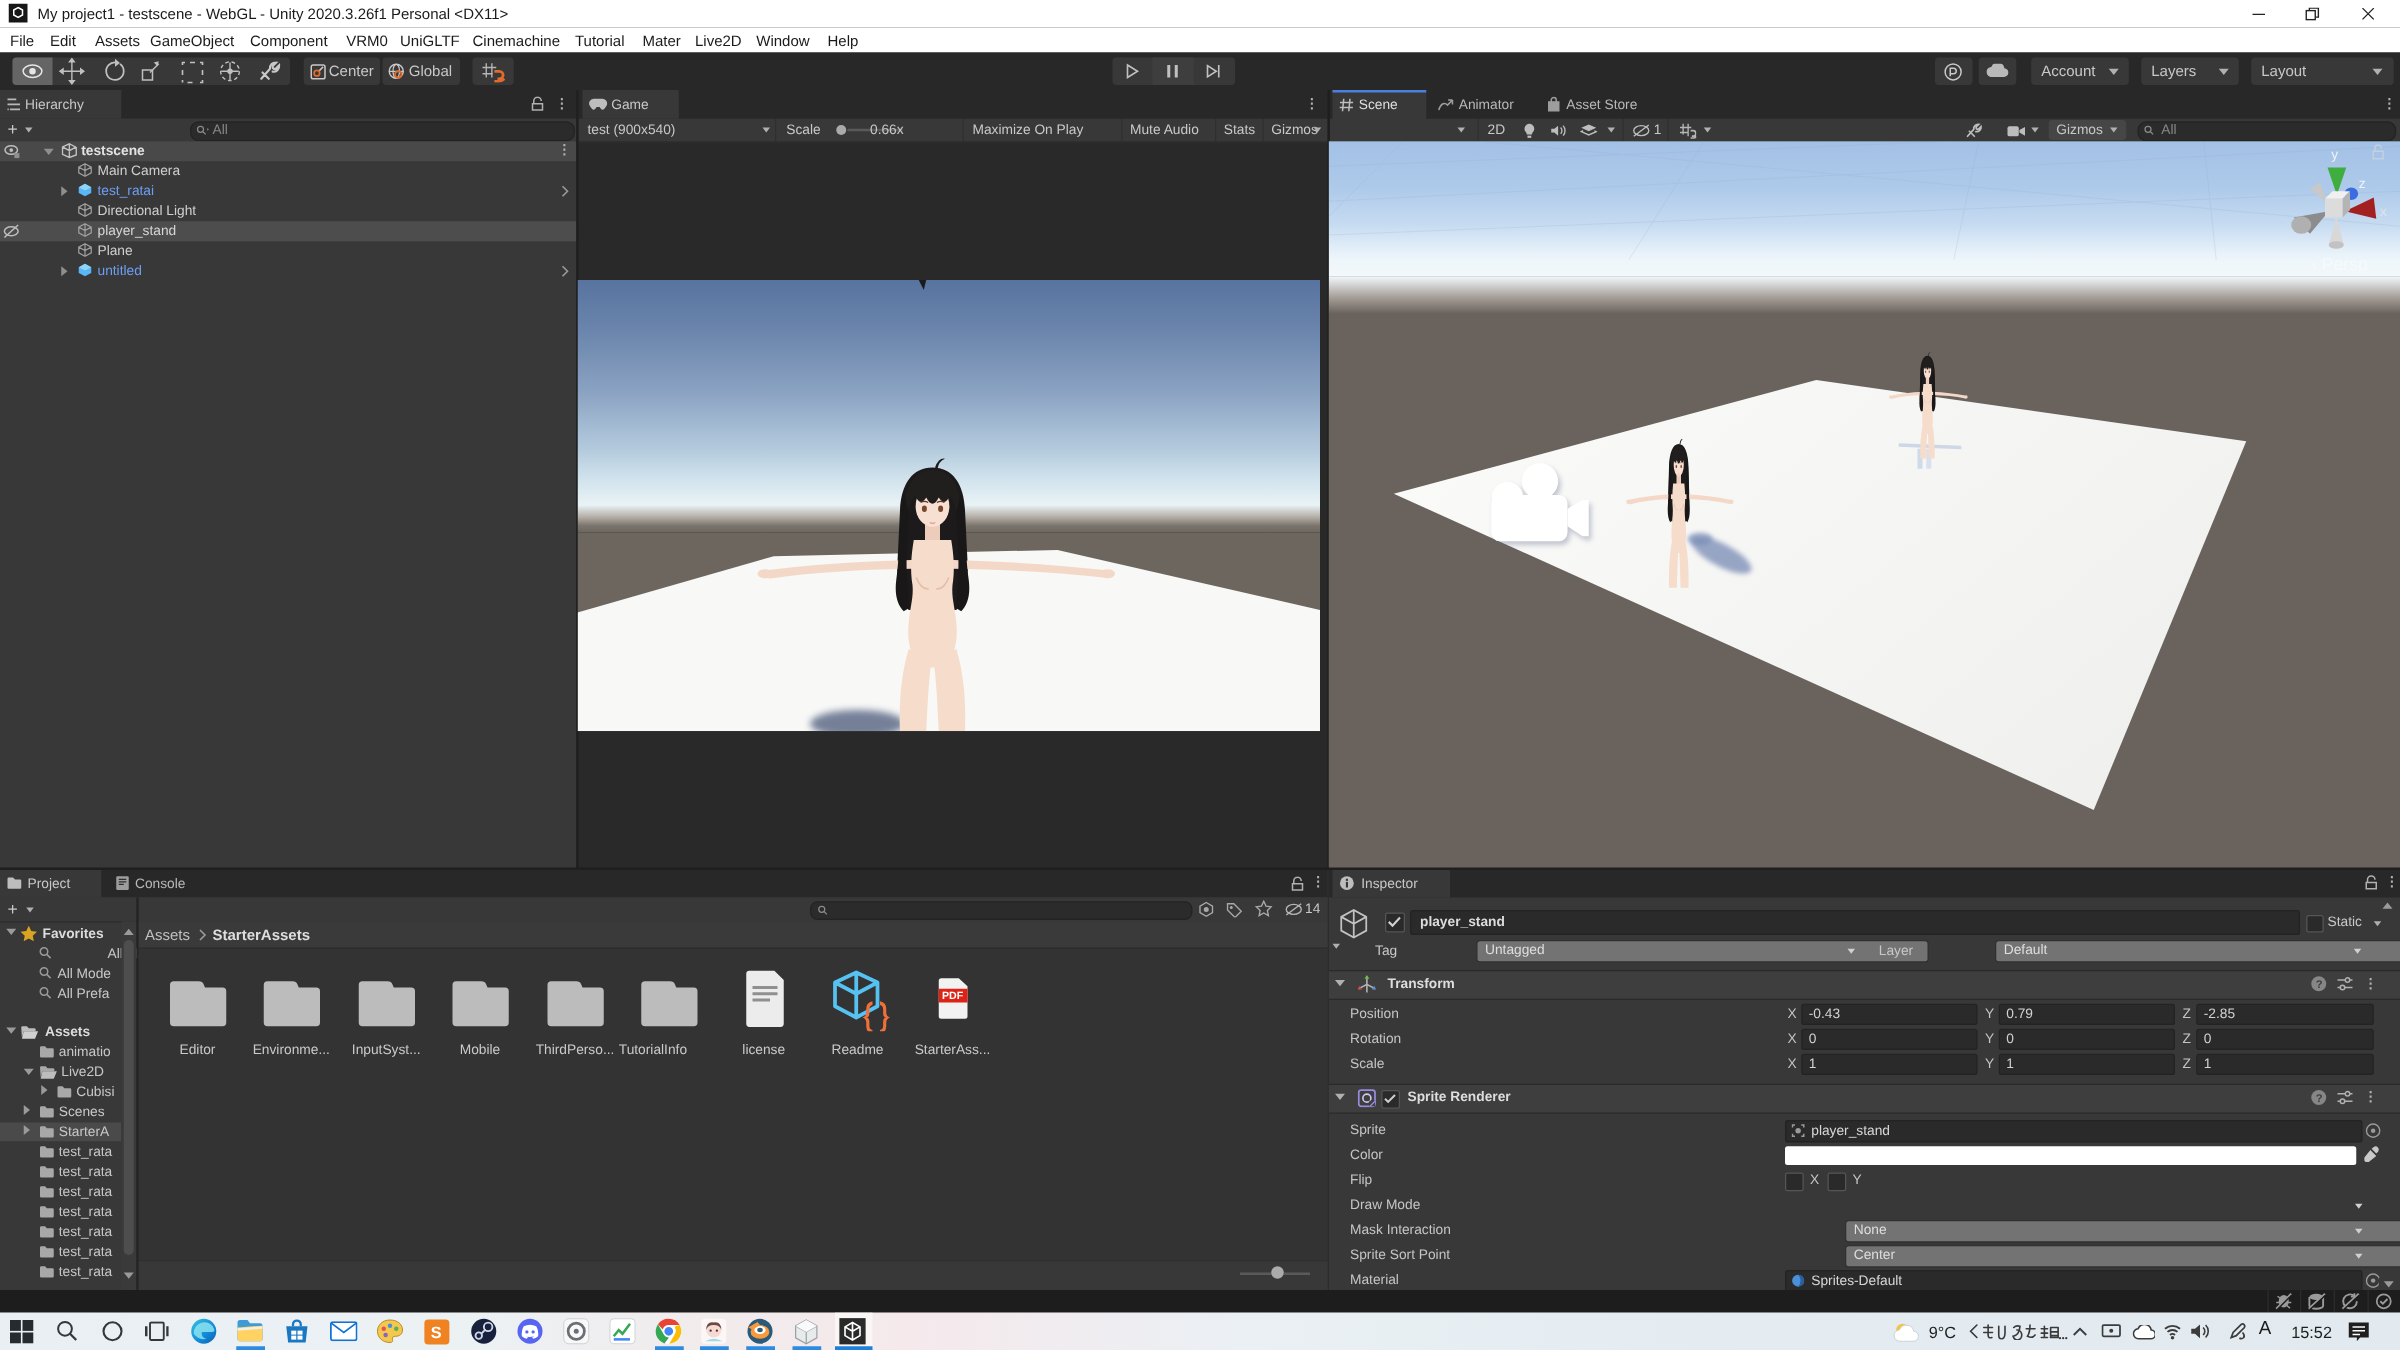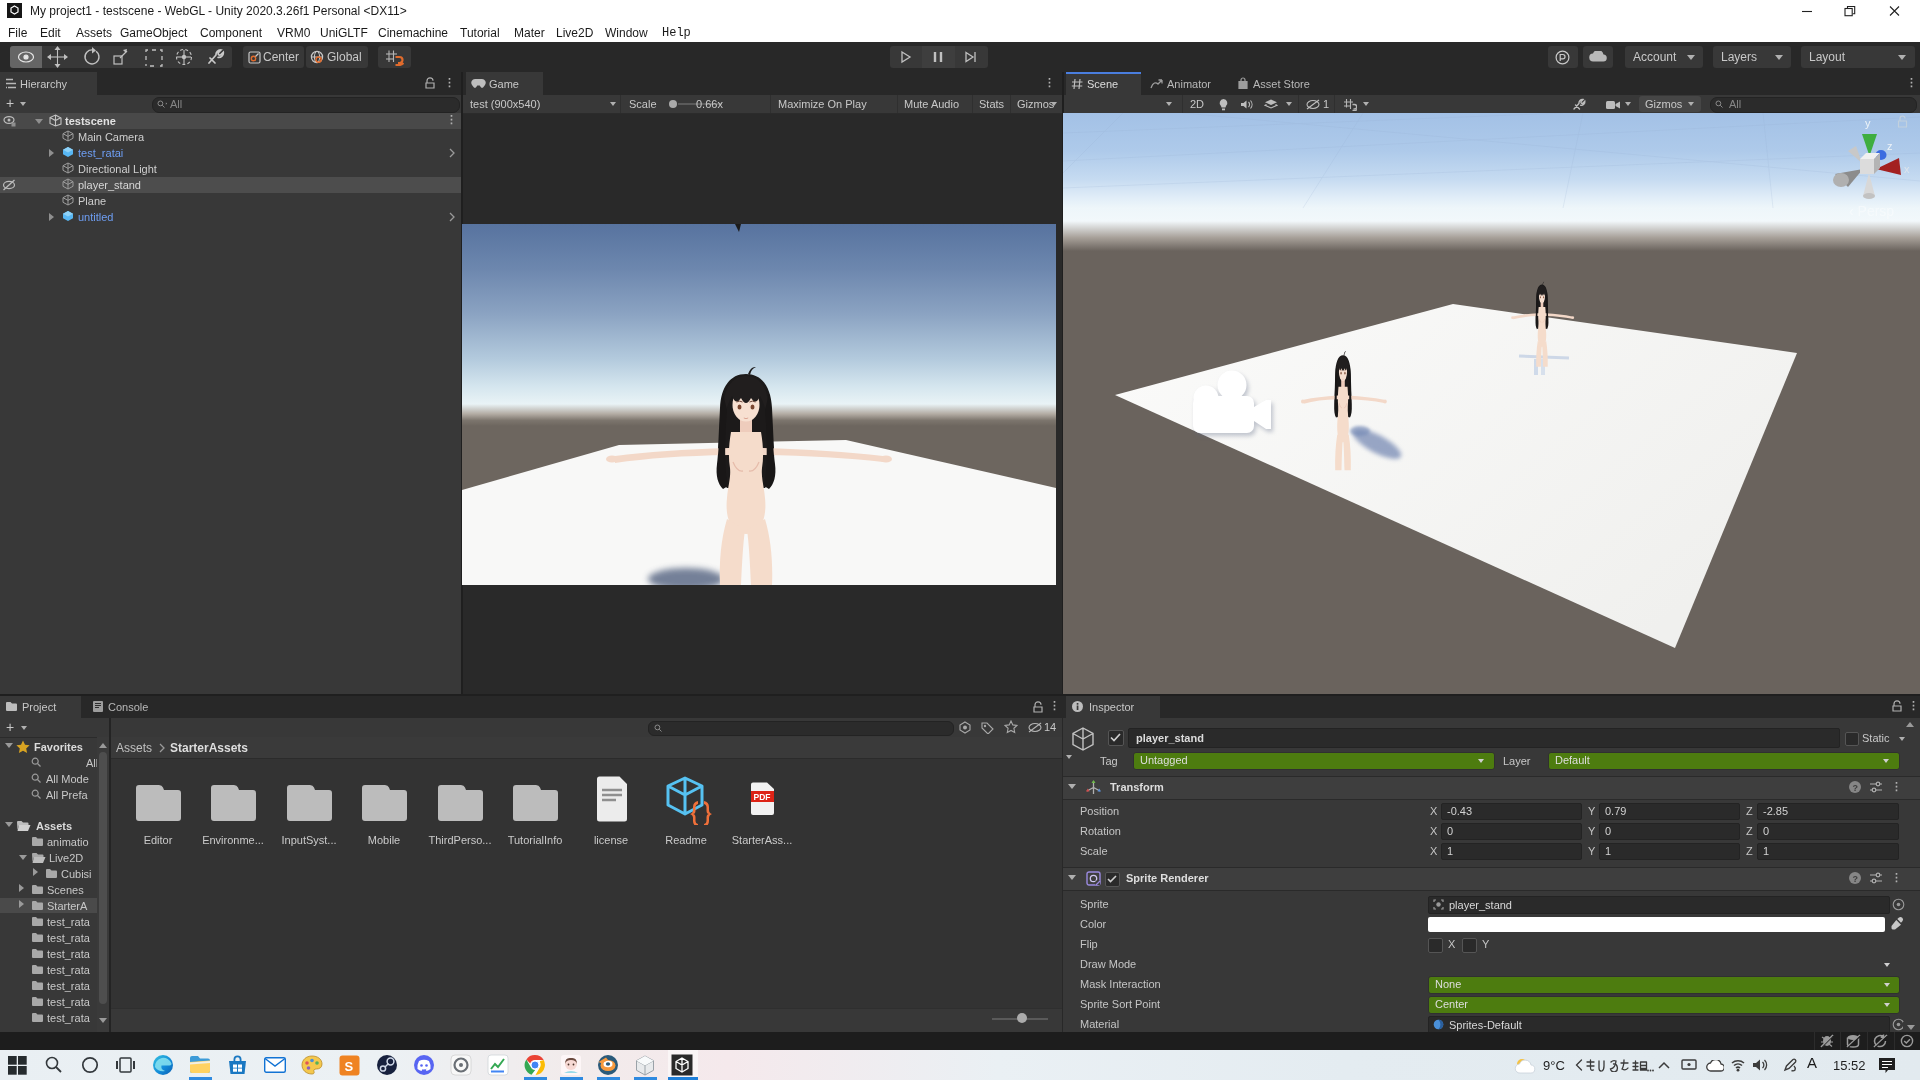--- a/index.html
+++ b/index.html
@@ -1,19 +1,19 @@
 <!DOCTYPE html>
 <html><head><meta charset="utf-8"><style>
 html,body{margin:0;padding:0;width:1920px;height:1080px;overflow:hidden;background:#282828;font-family:"Liberation Sans",sans-serif;}
 .a{position:absolute;}
 .tx{position:absolute;white-space:nowrap;color:#c8c8c8;font-size:11px;line-height:16px;}
 .mtx{position:absolute;white-space:nowrap;color:#1a1a1a;font-size:12px;}
 .tab{position:absolute;background:#383838;color:#c8c8c8;}
 .fld{position:absolute;background:#2a2a2a;border:1px solid #232323;border-radius:2px;color:#d2d2d2;font-size:11px;line-height:14px;}
-.dd{position:absolute;background:#4d7c0f;border:1px solid #303030;border-radius:3px;color:#dedede;font-size:11px;line-height:14px;}
+.dd{position:absolute;background:#737373;border:1px solid #303030;border-radius:3px;color:#dedede;font-size:11px;line-height:14px;margin-left:48px;}
 .lbl{position:absolute;white-space:nowrap;color:#c5c5c5;font-size:11px;}
 .car{width:0;height:0;border-left:4px solid transparent;border-right:4px solid transparent;border-top:5px solid #b0b0b0;position:absolute;}
 .vdots{position:absolute;color:#b0b0b0;font-size:11px;letter-spacing:0;font-weight:bold;}
 </style></head><body>
 <svg width="0" height="0" style="position:absolute;">
 <defs>
 <g id="charfig">
 <path d="M284,150 C268,150 259,163 258,184 L256,225 C255,246 259,258 265,264 L303,264 C309,258 313,246 312,225 L310,184 C309,163 300,150 284,150 Z" fill="#1c1a1a"></path>
 <path d="M286,150 q3,-8 8,-7 q-5,2 -6,8 z" fill="#1c1a1a"></path>
 <path d="M153,232 Q200,226 267,224 L301,224 Q368,226 421,232 L421,238 Q368,232 301,231 L267,231 Q200,232 153,239 Z" fill="#f3d8c8"></path>
@@ -55,21 +55,21 @@
 <div class="mtx" style="left:76px;top:26px;">Assets</div>
 <div class="mtx" style="left:120px;top:26px;">GameObject</div>
 <div class="mtx" style="left:200px;top:26px;">Component</div>
 <div class="mtx" style="left:277px;top:26px;">VRM0</div>
 <div class="mtx" style="left:320px;top:26px;">UniGLTF</div>
 <div class="mtx" style="left:378px;top:26px;">Cinemachine</div>
 <div class="mtx" style="left:460px;top:26px;">Tutorial</div>
 <div class="mtx" style="left:514px;top:26px;">Mater</div>
 <div class="mtx" style="left:556px;top:26px;">Live2D</div>
 <div class="mtx" style="left:605px;top:26px;">Window</div>
-<div class="mtx" style="left:662px;top:26px;font-family:Liberation Mono, monospace;">Help</div>
+<div class="mtx" style="left:662px;top:26px;">Help</div>
 
 <div class="a" style="left:0;top:42px;width:1920px;height:30px;background:#282828;"></div>
 <div class="a" style="left:10px;top:46px;width:222px;height:22px;background:#383838;border-radius:3px;"></div>
 <div class="a" style="left:10px;top:46px;width:32px;height:22px;background:#656565;border-radius:3px 0 0 3px;"></div>
 <svg class="a" style="left:10px;top:46px;" width="222" height="22" viewBox="0 0 222 22">
 <g stroke="#e6e6e6" fill="none" stroke-width="1.2">
 <ellipse cx="16" cy="11" rx="7.5" ry="5"></ellipse>
       <circle cx="16" cy="11" r="2" fill="#e6e6e6"></circle>
 </g>
 <g stroke="#c0c0c0" fill="#c0c0c0" stroke-width="1.1">
@@ -552,21 +552,21 @@
 <svg class="a" style="left:749px;top:782px;" width="27" height="34" viewBox="0 0 27 34">
     <path d="M2 2.5 a2 2 0 0 1 2-2 h14 L25 7 v24 a2 2 0 0 1 -2,2 h-19 a2 2 0 0 1 -2,-2 Z" fill="#f2f2f2"></path>
     <rect x="2" y="9" width="23" height="11" fill="#dd2316"></rect>
     <text x="4.5" y="17.5" font-size="8.5" font-weight="bold" fill="#ffffff" font-family="Liberation Sans">PDF</text>
   </svg>
 <div class="tx" style="left:118px;top:832px;width:80px;text-align:center;color:#cacaca;">Editor</div>
 <div class="tx" style="left:193px;top:832px;width:80px;text-align:center;color:#cacaca;">Environme...</div>
 <div class="tx" style="left:269px;top:832px;width:80px;text-align:center;color:#cacaca;">InputSyst...</div>
 <div class="tx" style="left:344px;top:832px;width:80px;text-align:center;color:#cacaca;">Mobile</div>
 <div class="tx" style="left:420px;top:832px;width:80px;text-align:center;color:#cacaca;">ThirdPerso...</div>
-<div class="tx" style="left:495px;top:832px;width:80px;text-align:center;color:#cacaca;">TutorialInfo</div>
+<div class="tx" style="left:495px;top:832px;width:80px;text-align:left;color:#cacaca;">TutorialInfo</div>
 <div class="tx" style="left:571px;top:832px;width:80px;text-align:center;color:#cacaca;">license</div>
 <div class="tx" style="left:646px;top:832px;width:80px;text-align:center;color:#cacaca;">Readme</div>
 <div class="tx" style="left:722px;top:832px;width:80px;text-align:center;color:#cacaca;">StarterAss...</div>
 <div class="a" style="left:111px;top:1008px;width:951px;height:24px;background:#383838;border-top:1px solid #2f2f2f;"></div>
 <div class="a" style="left:992px;top:1018px;width:56px;height:2px;background:#5a5a5a;"></div>
 <div class="a" style="left:1017px;top:1013px;width:10px;height:10px;border-radius:5px;background:#ababab;"></div>
 <div class="a" style="left:1063px;top:696px;width:857px;height:336px;background:#383838;"></div>
 <div class="a" style="left:1063px;top:696px;width:857px;height:22px;background:#282828;"></div>
 <div class="tab" style="left:1066px;top:696px;width:94px;height:22px;"></div>
 <svg class="a" style="left:1071px;top:700px;" width="13" height="13" viewBox="0 0 13 13">

